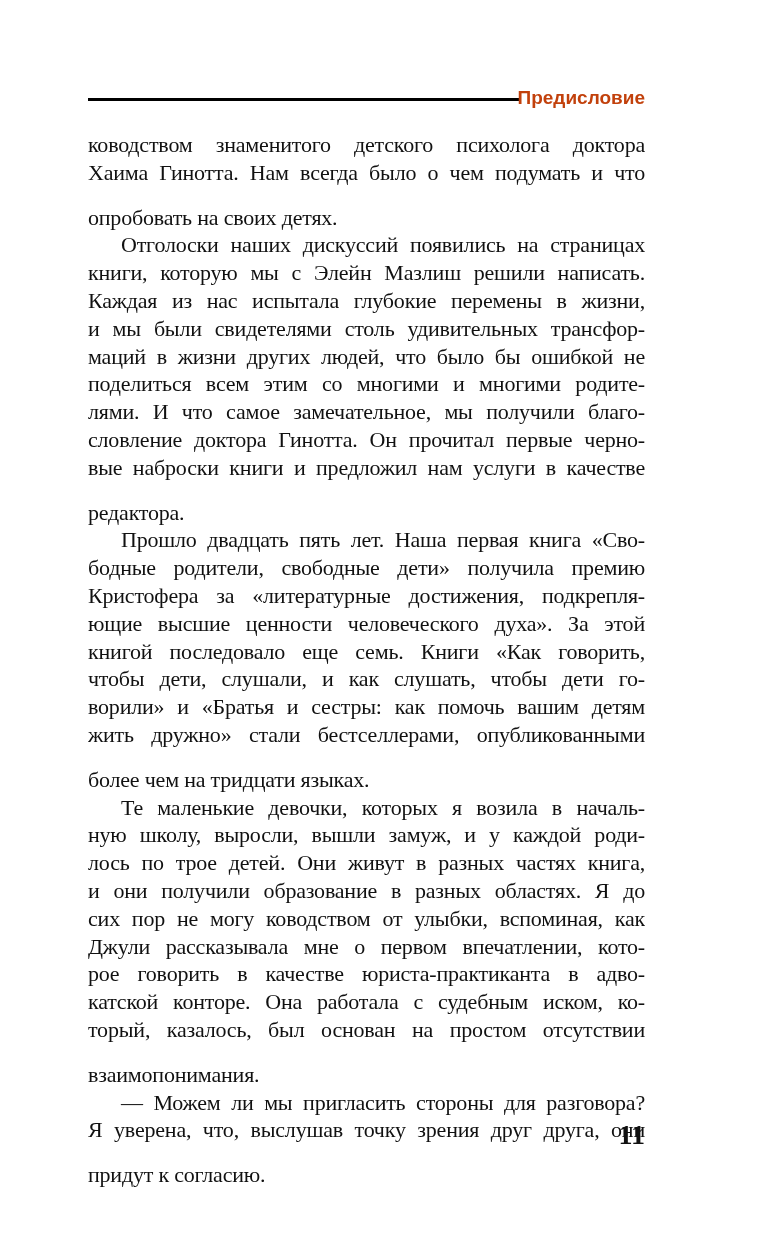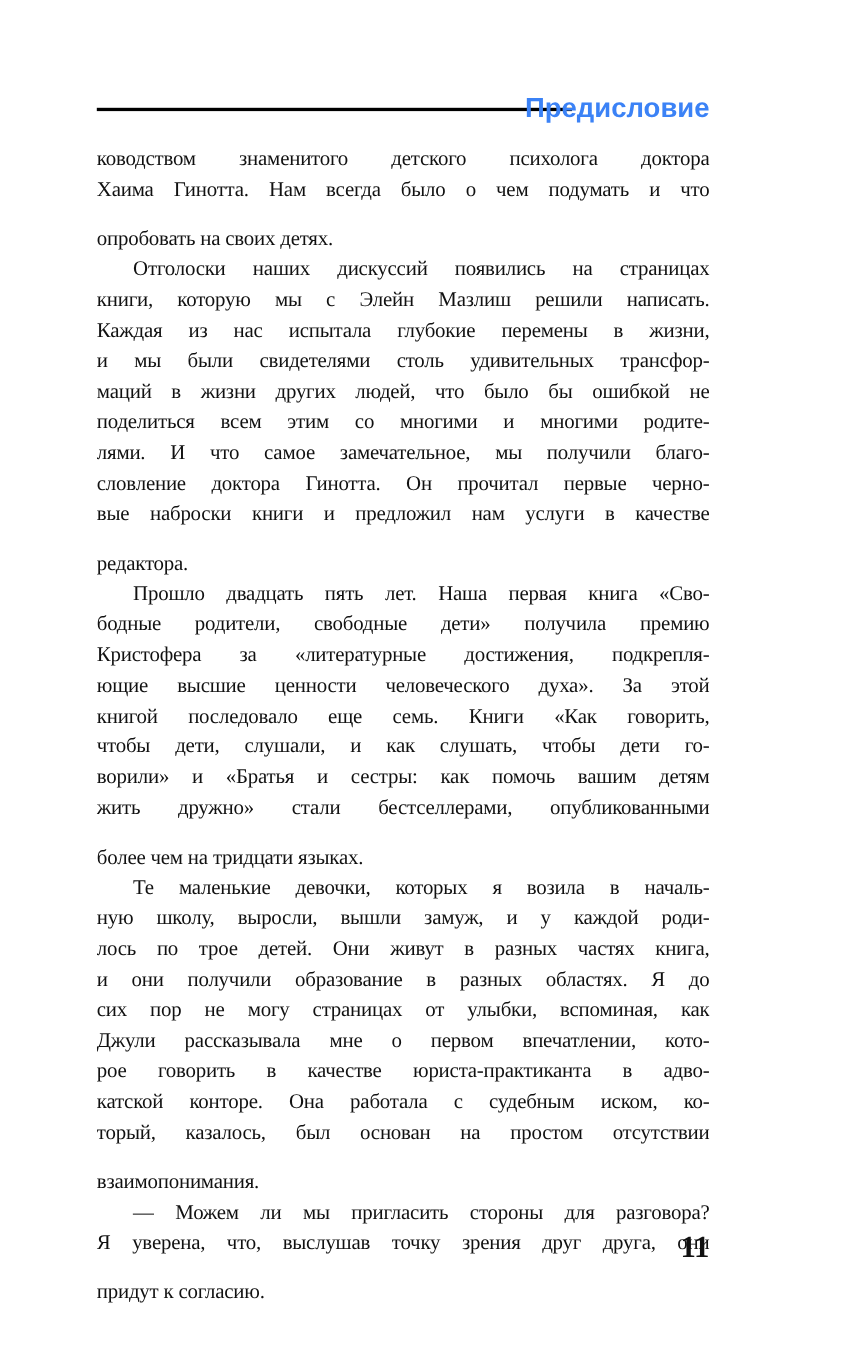--- a/index.html
+++ b/index.html
@@ -29,32 +29,32 @@
     width: 432px;
     height: 3px;
     background: #000000;
   }
   .chapter-title {
     position: absolute;
     right: 0;
     top: 0;
     font-family: "Liberation Sans", sans-serif;
     font-weight: 700;
-    font-size: 25px;
+    font-size: 19px;
     line-height: 24px;
-    color: #3b82f6;
+    color: #c2410c;
     text-align: right;
   }
   .text-block {
     position: absolute;
     left: 88px;
     top: 131px;
     width: 557px;
     font-family: "Liberation Serif", serif;
-    font-size: 19px;
+    font-size: 22px;
     line-height: 27.8px;
     letter-spacing: -0.2px;
     color: #111111;
   }
   .line {
     height: 27.8px;
     overflow: hidden;
     text-align: justify;
     text-align-last: justify;
   }
@@ -104,21 +104,21 @@
       <div class="line">ющие высшие ценности человеческого духа». За этой</div>
       <div class="line">книгой последовало еще семь. Книги «Как говорить,</div>
       <div class="line">чтобы дети, слушали, и как слушать, чтобы дети го-</div>
       <div class="line">ворили» и «Братья и сестры: как помочь вашим детям</div>
       <div class="line">жить дружно» стали бестселлерами, опубликованными</div>
       <div class="line last">более чем на тридцати языках.</div>
       <div class="line indent">Те маленькие девочки, которых я возила в началь-</div>
       <div class="line">ную школу, выросли, вышли замуж, и у каждой роди-</div>
       <div class="line">лось по трое детей. Они живут в разных частях книга,</div>
       <div class="line">и они получили образование в разных областях. Я до</div>
-      <div class="line">сих пор не могу страницах от улыбки, вспоминая, как</div>
+      <div class="line">сих пор не могу ководством от улыбки, вспоминая, как</div>
       <div class="line">Джули рассказывала мне о первом впечатлении, кото-</div>
       <div class="line">рое говорить в качестве юриста-практиканта в адво-</div>
       <div class="line">катской конторе. Она работала с судебным иском, ко-</div>
       <div class="line">торый, казалось, был основан на простом отсутствии</div>
       <div class="line last">взаимопонимания.</div>
       <div class="line indent">— Можем ли мы пригласить стороны для разговора?</div>
       <div class="line">Я уверена, что, выслушав точку зрения друг друга, они</div>
       <div class="line last">придут к согласию.</div>
     </div>
 

